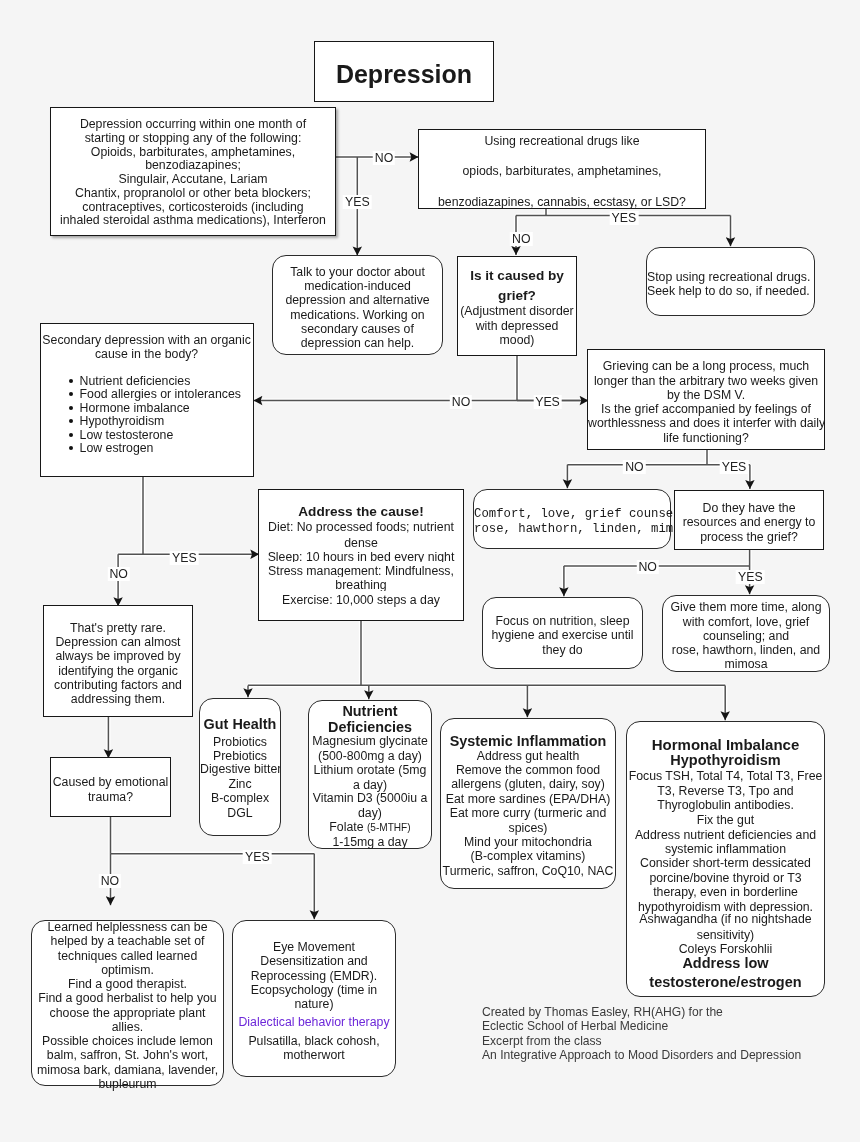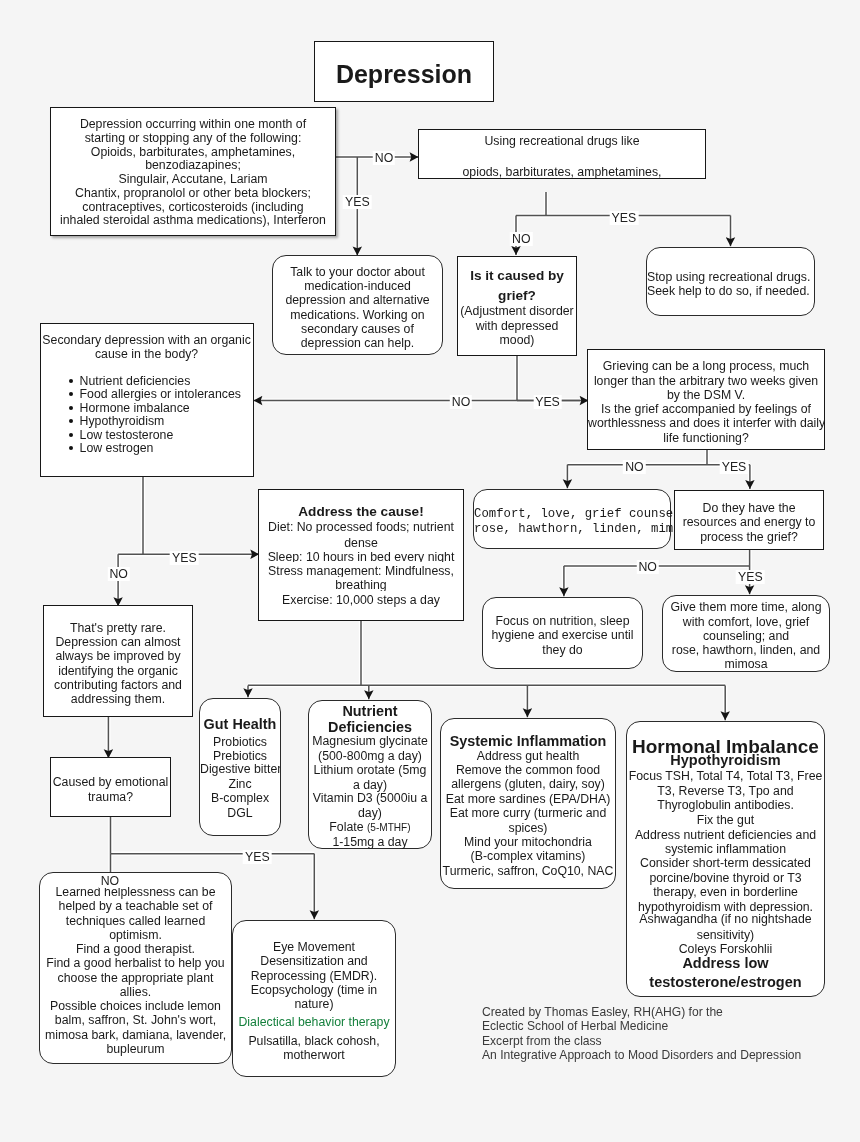--- a/index.html
+++ b/index.html
@@ -123,23 +123,24 @@
 <div class="node sh" style="left: 50px; top: 107px; width: 286px; height: 129px; line-height: 13.72px; padding-bottom: 1.6px;">
       <span class="ln">Depression occurring within one month of</span>
       <span class="ln">starting or stopping any of the following:</span>
       <span class="ln">Opioids, barbiturates, amphetamines,</span>
       <span class="ln">benzodiazapines;</span>
       <span class="ln">Singulair, Accutane, Lariam</span>
       <span class="ln">Chantix, propranolol or other beta blockers;</span>
       <span class="ln">contraceptives, corticosteroids (including</span>
       <span class="ln">inhaled steroidal asthma medications), Interferon</span>
     </div>
-    <div class="node" style="left: 418px; top: 129px; width: 288px; height: 50px; gap: 16px;">
+    <div class="node" style="left: 418px; top: 129px; width: 288px; height: 80px; gap: 16px;">
       <span class="ln">Using recreational drugs like</span>
       <span class="ln">opiods, barbiturates, amphetamines,</span>
+      <span class="ln">benzodiazapines, cannabis, ecstasy, or LSD?</span>
     </div>
     <div class="node round" style="left: 272px; top: 255px; width: 171px; height: 100px;">
       <span class="ln">Talk to your doctor about</span>
       <span class="ln">medication-induced</span>
       <span class="ln">depression and alternative</span>
       <span class="ln">medications. Working on</span>
       <span class="ln">secondary causes of</span>
       <span class="ln">depression can help.</span>
     </div>
     <div class="node clip" style="left: 457px; top: 256px; width: 120px; height: 100px;">
@@ -236,21 +237,21 @@
       <span class="ln nc" style="top: 44.3px;">Remove the common food</span>
       <span class="ln nc" style="top: 58.4px;">allergens (gluten, dairy, soy)</span>
       <span class="ln nc" style="top: 73px;">Eat more sardines (EPA/DHA)</span>
       <span class="ln nc" style="top: 86.9px;">Eat more curry (turmeric and</span>
       <span class="ln nc" style="top: 101.6px;">spices)</span>
       <span class="ln nc" style="top: 115.9px;">Mind your mitochondria</span>
       <span class="ln nc" style="top: 130.2px;">(B-complex vitamins)</span>
       <span class="ln nc" style="top: 144.6px;">Turmeric, saffron, CoQ10, NAC</span>
     </div>
     <div class="node round clip" style="left: 626px; top: 721px; width: 199px; height: 276px;">
-      <span class="ln nc" style="font-weight: bold; font-size: 19px; top: 13.5px;">Hormonal Imbalance</span>
+      <span class="ln nc" style="font-weight: bold; font-size: 15px; top: 13.5px;">Hormonal Imbalance</span>
       <span class="ln nc" style="font-weight: bold; font-size: 14.5px; top: 30.2px;">Hypothyroidism</span>
       <span class="ln nc" style="top: 47px;">Focus TSH, Total T4, Total T3, Free</span>
       <span class="ln nc" style="top: 62.2px;">T3, Reverse T3, Tpo and</span>
       <span class="ln nc" style="top: 76px;">Thyroglobulin antibodies.</span>
       <span class="ln nc" style="top: 91.2px;">Fix the gut</span>
       <span class="ln nc" style="top: 105.7px;">Address nutrient deficiencies and</span>
       <span class="ln nc" style="top: 119.7px;">systemic inflammation</span>
       <span class="ln nc" style="top: 134px;">Consider short-term dessicated</span>
       <span class="ln nc" style="top: 148.5px;">porcine/bovine thyroid or T3</span>
       <span class="ln nc" style="top: 163px;">therapy, even in borderline</span>
@@ -258,41 +259,41 @@
       <span class="ln nc" style="top: 190.3px;">Ashwagandha (if no nightshade</span>
       <span class="ln nc" style="top: 205.8px;">sensitivity)</span>
       <span class="ln nc" style="top: 219.8px;">Coleys Forskohlii</span>
       <span class="ln nc" style="font-weight: bold; font-size: 14.5px; top: 233.3px;">Address low</span>
       <span class="ln nc" style="font-weight: bold; font-size: 14.5px; top: 251.5px;">testosterone/estrogen</span>
     </div>
     <div class="node" style="left: 50px; top: 757px; width: 121px; height: 60px;">
       <span class="ln">Caused by emotional</span>
       <span class="ln">trauma?</span>
     </div>
-    <div class="node round" style="left: 31px; top: 872px; width: 193px; height: 192px; margin-left: 8px;">
+    <div class="node round" style="left: 31px; top: 920px; width: 193px; height: 166px;">
       <span class="ln">Learned helplessness can be</span>
       <span class="ln">helped by a teachable set of</span>
       <span class="ln">techniques called learned</span>
       <span class="ln">optimism.</span>
       <span class="ln">Find a good therapist.</span>
       <span class="ln">Find a good herbalist to help you</span>
       <span class="ln">choose the appropriate plant</span>
       <span class="ln">allies.</span>
       <span class="ln">Possible choices include lemon</span>
       <span class="ln">balm, saffron, St. John's wort,</span>
       <span class="ln">mimosa bark, damiana, lavender,</span>
       <span class="ln">bupleurum</span>
     </div>
     <div class="node round" style="left: 232px; top: 920px; width: 164px; height: 157px;">
       <span class="ln">Eye Movement</span>
       <span class="ln">Desensitization and</span>
       <span class="ln">Reprocessing (EMDR).</span>
       <span class="ln">Ecopsychology (time in</span>
       <span class="ln">nature)</span>
-      <span class="ln" style="color: #15803d; margin-top: 4px; margin-bottom: 4px;">Dialectical behavior therapy</span>
+      <span class="ln" style="color: #6d28d9; margin-top: 4px; margin-bottom: 4px;">Dialectical behavior therapy</span>
       <span class="ln">Pulsatilla, black cohosh,</span>
       <span class="ln">motherwort</span>
     </div>
     <div class="lbl" style="left: 384px; top: 157.5px;">NO</div>
     <div class="lbl" style="left: 357.4px; top: 202px;">YES</div>
     <div class="lbl" style="left: 521.3px; top: 238.5px;">NO</div>
     <div class="lbl" style="left: 623.9px; top: 218.2px;">YES</div>
     <div class="lbl" style="left: 461px; top: 402px;">NO</div>
     <div class="lbl" style="left: 547.5px; top: 402px;">YES</div>
     <div class="lbl" style="left: 634.4px; top: 467.3px;">NO</div>

